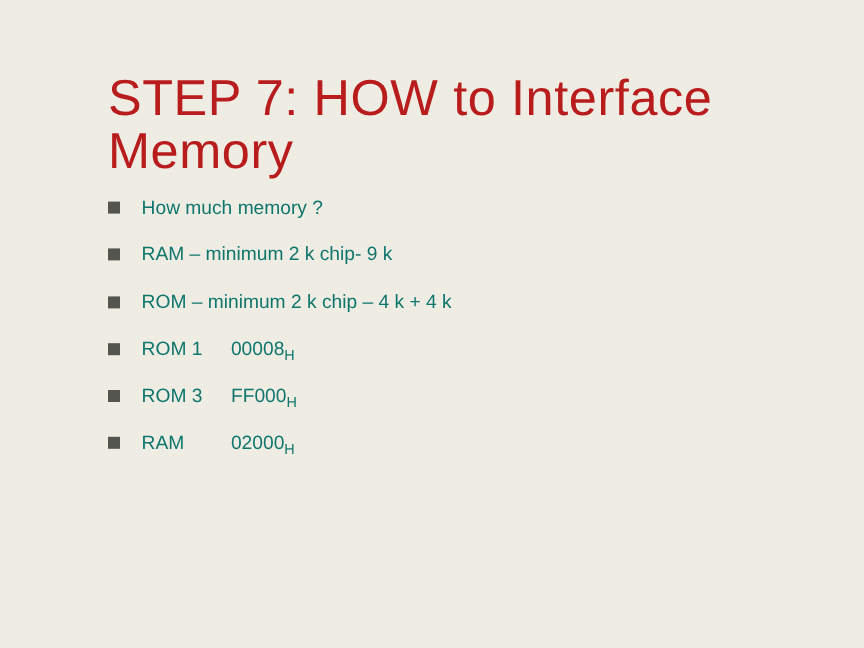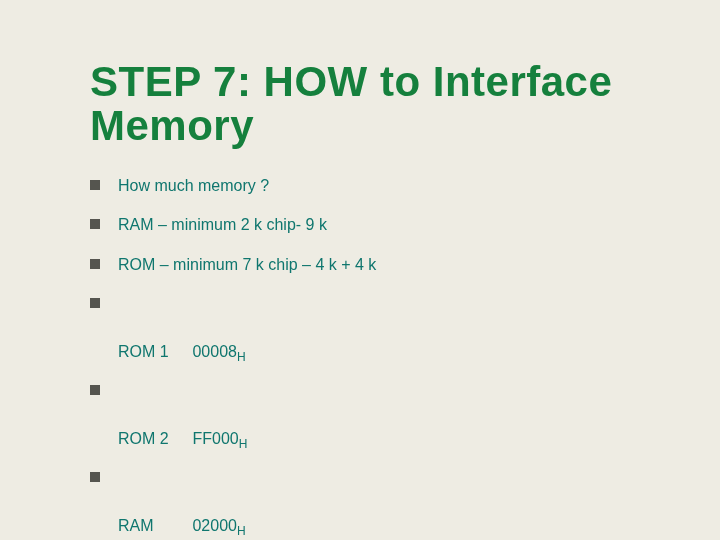--- a/index.html
+++ b/index.html
@@ -12,25 +12,25 @@
     color: #3a3a38;
   }
   .slide {
     box-sizing: border-box;
     width: 720px;
     height: 540px;
     padding: 60px 80px 40px 90px;
   }
   .title {
     font-size: 42px;
-    font-weight: 700;
+    font-weight: 400;
     line-height: 1.05;
-    margin: 0 0 28px 0;
+    margin: 0 0 16px 0;
     letter-spacing: 0.5px;
-    color: #15803d;
+    color: #b91c1c;
   }
   ul.bullets {
     list-style: none;
     margin: 0;
     padding: 0;
   }
   ul.bullets li {
     position: relative;
     padding-left: 28px;
     font-size: 16px;
@@ -43,21 +43,20 @@
     position: absolute;
     left: 0;
     top: 4px;
     width: 10px;
     height: 10px;
     background: #55554f;
   }
   .col-label {
     display: inline-block;
     width: 70px;
-    margin-top: 48px;
   }
   .sub {
     font-size: 0.75em;
     vertical-align: sub;
     line-height: 0;
   }
 </style>
 </head>
 <body>
 
@@ -65,28 +64,28 @@
   <h1 class="title">STEP 7:  HOW  to Interface Memory</h1>
 
   <ul class="bullets">
     <li>
       <span>How much memory ?</span>
     </li>
     <li>
       <span>RAM – minimum 2 k chip- 9 k</span>
     </li>
     <li>
-      <span>ROM – minimum 7 k chip – 4 k + 4 k</span>
+      <span>ROM – minimum 2 k chip – 4 k + 4 k</span>
     </li>
     <li>
       <span class="col-label">ROM 1</span>
       <span>00008</span><span class="sub">H</span>
     </li>
     <li>
-      <span class="col-label">ROM 2</span>
+      <span class="col-label">ROM 3</span>
       <span>FF000</span><span class="sub">H</span>
     </li>
     <li>
       <span class="col-label">RAM</span>
       <span>02000</span><span class="sub">H</span>
     </li>
   </ul>
 </div>
 
 </body></html>

